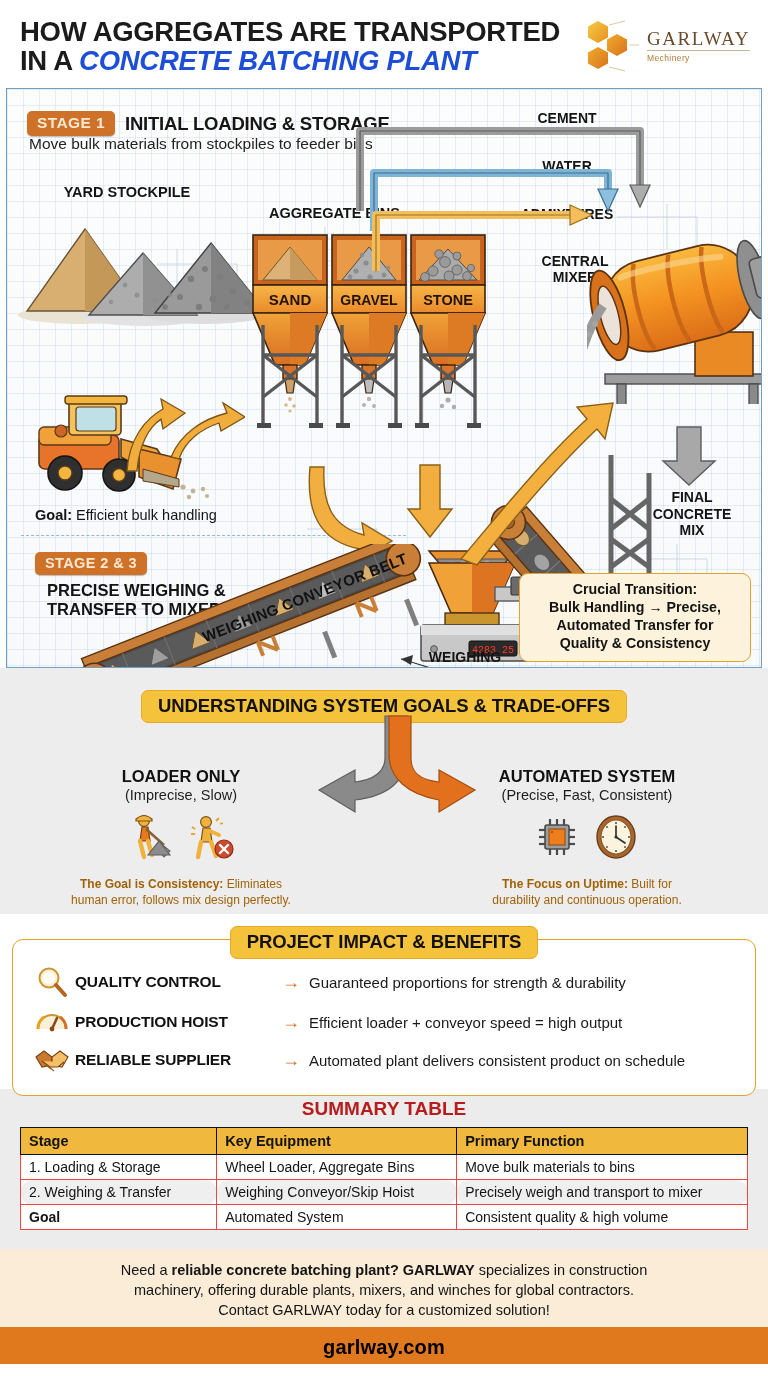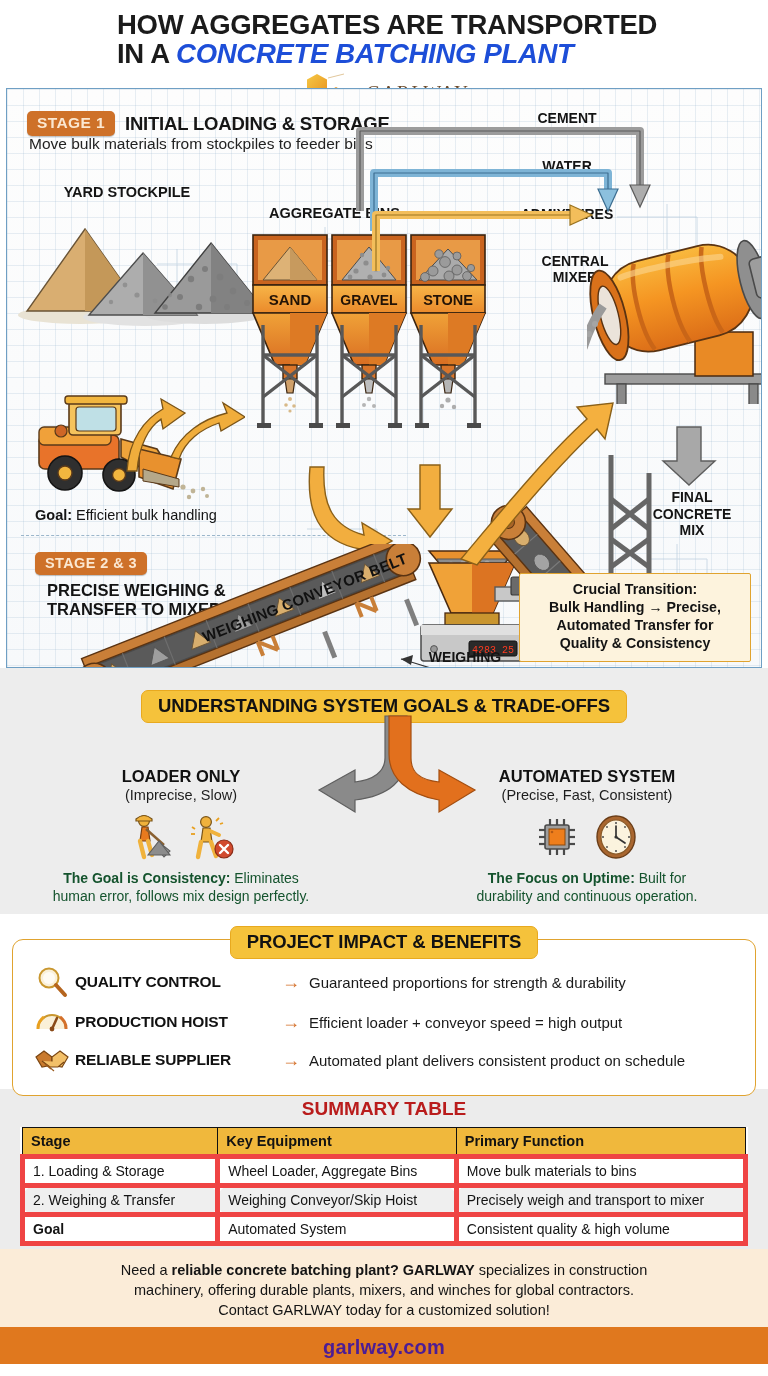--- a/index.html
+++ b/index.html
@@ -12,21 +12,20 @@
   }
 
   
   .header {
     height: 88px;
     display: flex;
     align-items: center;
     justify-content: space-between;
     padding: 10px 14px 6px 20px;
     background: #ffffff;
-    flex-direction: column;
   }
   .title-block { line-height: 1.06; }
   .title-l1 {
     font-size: 27.5px; font-weight: bold; color: #1b1b1b;
     letter-spacing: -0.3px; white-space: nowrap;
   }
   .title-l2 { font-size: 27.5px; font-weight: bold; letter-spacing: -0.3px; white-space: nowrap; }
   .title-l2 .dark { color: #1b1b1b; }
   .title-l2 .accent { color: #1d4ed8; font-style: italic; }
 
@@ -66,21 +65,21 @@
 
   .goal-note { position: absolute; left: 28px; top: 418px; font-size: 14.5px; color: #141414; }
   .goal-note b { font-weight: bold; }
 
   .s23-head { position: absolute; left: 28px; top: 463px; }
   .s23-title { position: absolute; left: 40px; top: 492px; font-size: 16.5px; font-weight: bold; color: #141414; line-height: 1.14; }
 
   .callout {
     position: absolute; left: 512px; top: 560px; width: 232px;
     transform: translateY(-0px);
-    background: #FDF3DD; border: 1.6px solid #E0A32F; border-radius: 2px;
+    background: #FDF3DD; border: 1.6px solid #E0A32F; border-radius: 9px;
     padding: 7px 8px 8px; text-align: center;
     font-size: 14.2px; font-weight: bold; color: #141414; line-height: 1.26;
   }
 
   .conv-label {
     position: absolute; left: 196px; top: 540px;
     font-size: 15px; font-weight: bold; color: #111;
     transform: rotate(-21.5deg); transform-origin: left center;
     letter-spacing: .4px;
   }
@@ -96,21 +95,21 @@
     margin: 0 auto; width: fit-content;
     background: #F5C23B; border: 1.4px solid #E8A91F; border-radius: 7px;
     padding: 4px 16px 5px;
     font-size: 18.5px; font-weight: bold; color: #121212; letter-spacing: -.1px;
   }
   .cols { display: flex; justify-content: space-between; padding: 0 26px; margin-top: 44px; }
   .col { width: 310px; text-align: center; }
   .col-h { font-size: 16.5px; font-weight: bold; color: #111; }
   .col-s { font-size: 14.5px; color: #1d1d1d; margin-top: 1px; }
   .col-icons { height: 56px; display: flex; align-items: center; justify-content: center; gap: 14px; margin-top: 6px; }
-  .col-d { font-size: 14px; color: #14532d; line-height: 1.3; margin-top: 4px; }
+  .col-d { font-size: 12px; color: #a16207; line-height: 1.3; margin-top: 12px; }
   .col-d b { font-weight: bold; }
 
   
   .benefits-wrap { background: #ffffff; padding: 14px 12px 10px; position: relative; height: 175px; }
   .benefits-box {
     border: 1.5px solid #E0A32F; border-radius: 11px;
     padding: 20px 16px 14px; margin-top: 11px; background: #fff;
   }
   .bt-float { position: absolute; left: 0; right: 0; top: 12px; display: flex; justify-content: center; z-index: 3; }
   .bt-float .band-title { background: #F5C23B; }
@@ -122,30 +121,30 @@
 
   
   .summary { background: #ECECEC; padding: 9px 20px 14px; height: 160px; }
   .sum-title { text-align: center; font-size: 19px; font-weight: bold; color: #b91c1c; margin-bottom: 7px; }
   table { width: 100%; border-collapse: collapse; border: 1.5px solid #111; background: #fff; }
   th {
     background: #F0B83C; color: #121212; text-align: left;
     font-size: 14.5px; font-weight: bold;
     padding: 5px 8px; border: 1px solid #111;
   }
-  td { font-size: 14px; color: #141414; padding: 4px 8px; border: 5px solid #ef4444; }
+  td { font-size: 14px; color: #141414; padding: 4px 8px; border: 1px solid #ef4444; }
   tr.alt td { background: #EFEFEF; border-radius: 12px; }
   td.bold { font-weight: bold; }
 
   
   .cta { background: #FBECD8; padding: 11px 30px 12px; text-align: center; height: 78px; }
   .cta p { font-size: 14.5px; color: #141414; line-height: 1.38; }
   .cta b { font-weight: bold; }
   .urlbar {
-    background: #E0781E; color: #4c1d95; text-align: center;
+    background: #E0781E; color: #000000; text-align: center;
     font-size: 20px; font-weight: bold; padding: 9px 0 10px; letter-spacing: .2px;
     height: 37px;
   }
 </style>
 </head>
 <body>
 
 <div class="header">
   <div class="title-block">
     <div class="title-l1">HOW AGGREGATES ARE TRANSPORTED</div>

